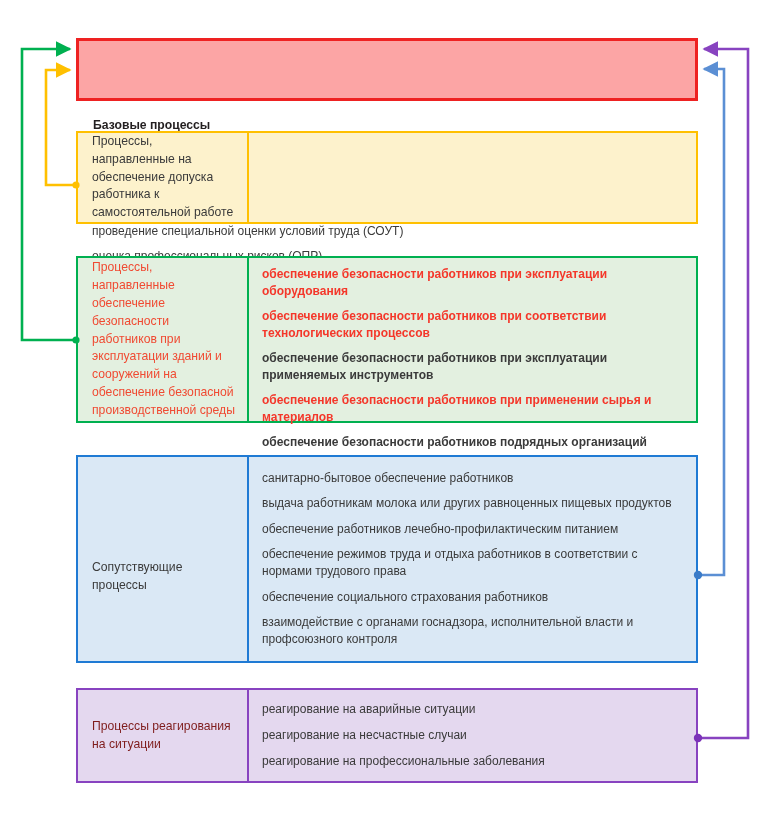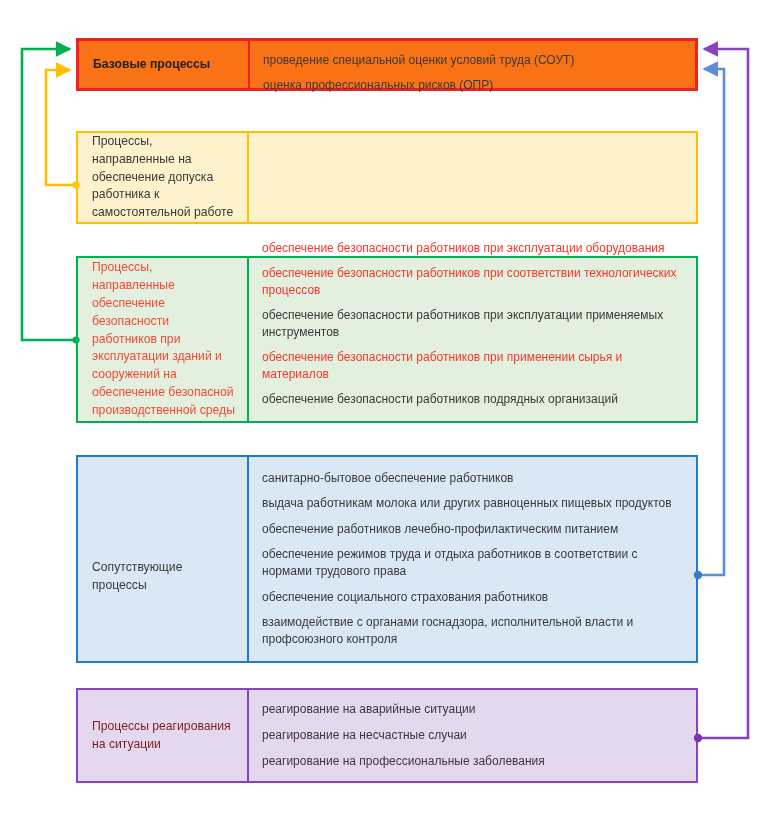--- a/index.html
+++ b/index.html
@@ -67,23 +67,24 @@
     font-size: 12px;
     line-height: 1.42;
     padding: 4px 0;
   }
 
   
   #block-base {
     left: 76px;
     top: 38px;
     width: 622px;
-    height: 53px;
+    height: 63px;
     border: 3px solid #ee2222;
-    background: #f97316;
+    background: #fca5a5;
+    flex-direction: column;
   }
   #block-base .proc-divider { background: #ee2222; }
   #block-base .proc-label {
     font-weight: bold;
     color: #231f20;
   }
 
   
   #block-admission {
     left: 76px;
@@ -100,21 +101,21 @@
   #block-safety {
     left: 76px;
     top: 256px;
     width: 622px;
     height: 167px;
     border: 2.5px solid #00b050;
     background: #e3f0e0;
   }
   #block-safety .proc-divider { background: #00b050; }
   #block-safety .proc-label { color: #f04a32; }
-  #block-safety .proc-rows { justify-content: flex-end; padding-top: 4px; padding-bottom: 9px; }
+  #block-safety .proc-rows { justify-content: space-between; padding-top: 4px; padding-bottom: 9px; font-weight: bold; }
 
   
   #block-accompanying {
     left: 76px;
     top: 455px;
     width: 622px;
     height: 208px;
     border: 2.5px solid #1f7ad4;
     background: #dae8f5;
   }

